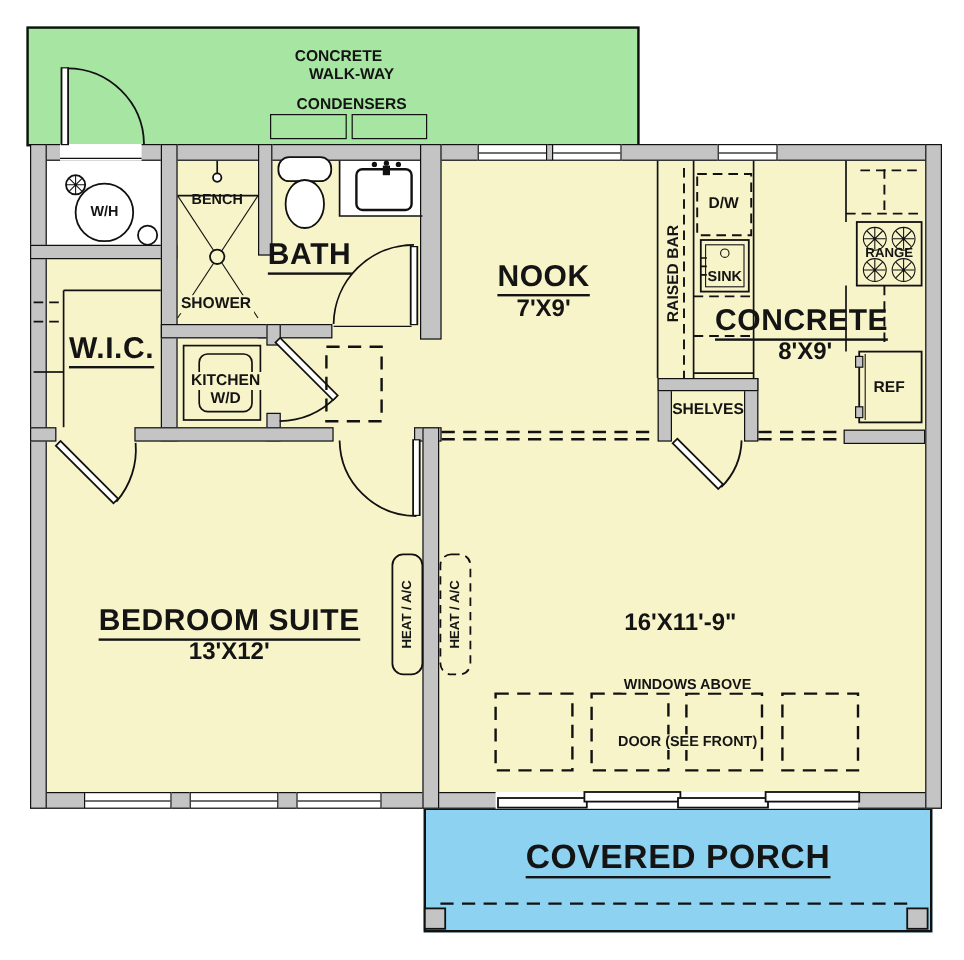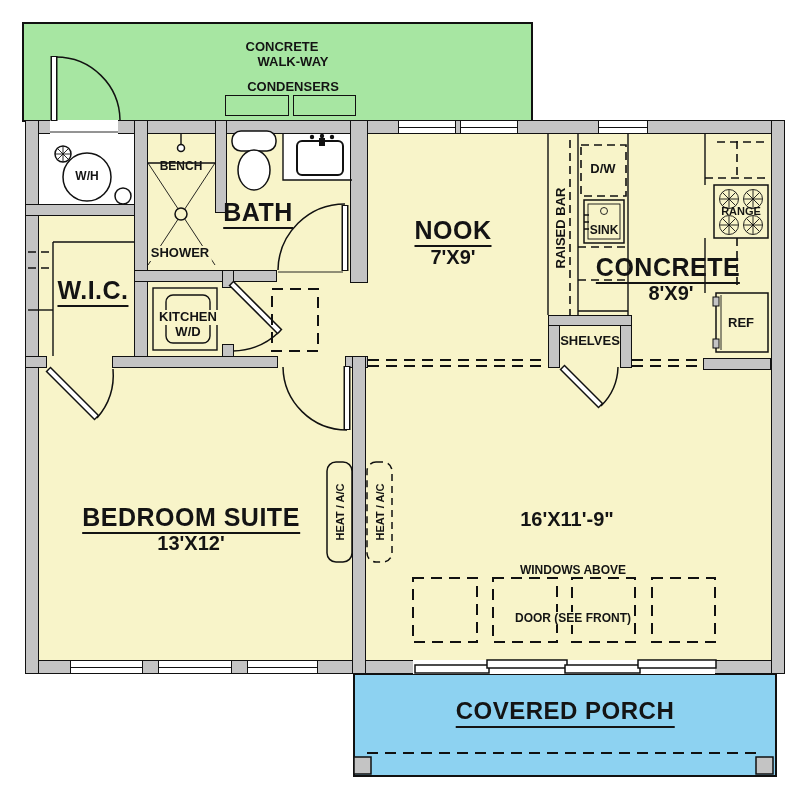--- a/index.html
+++ b/index.html
@@ -15,21 +15,21 @@
   .porch{background:var(--porch);border:2px solid var(--outline);}
   .wall{background:var(--wall);border:1.5px solid var(--outline);}
   .window{background:#ffffff;border:1px solid var(--outline);}
   .window .wline{position:absolute;left:0;right:0;top:50%;height:1px;background:var(--outline);}
   .opening{background:#ffffff;}
   .cond{background:var(--walkway);border:1.5px solid var(--outline);}
   svg{position:absolute;left:0;top:0;}
   .lbl{position:absolute;color:#141414;font-weight:bold;white-space:nowrap;
        transform:translateX(-50%);line-height:1.12;}
   .s25{font-size:25px;letter-spacing:.5px;}
-  .s24{font-size:24px;letter-spacing:.5px;}
+  .s24{font-size:28px;letter-spacing:.5px;}
   .s20{font-size:20px;}
   .s13{font-size:13px;}
   .s12{font-size:12px;}
   .s11{font-size:11px;}
   .ul{border-bottom:2px solid #141414;padding-bottom:1px;}
   .rot{transform:translate(-50%,-50%) rotate(-90deg);}
   .halo{background:var(--floor);padding:0 2px;}
   .ln{stroke:var(--outline);stroke-width:1.4;fill:none;}
   .ln2{stroke:var(--outline);stroke-width:2;fill:none;}
   .thin{stroke:var(--outline);stroke-width:0.9;fill:none;}

